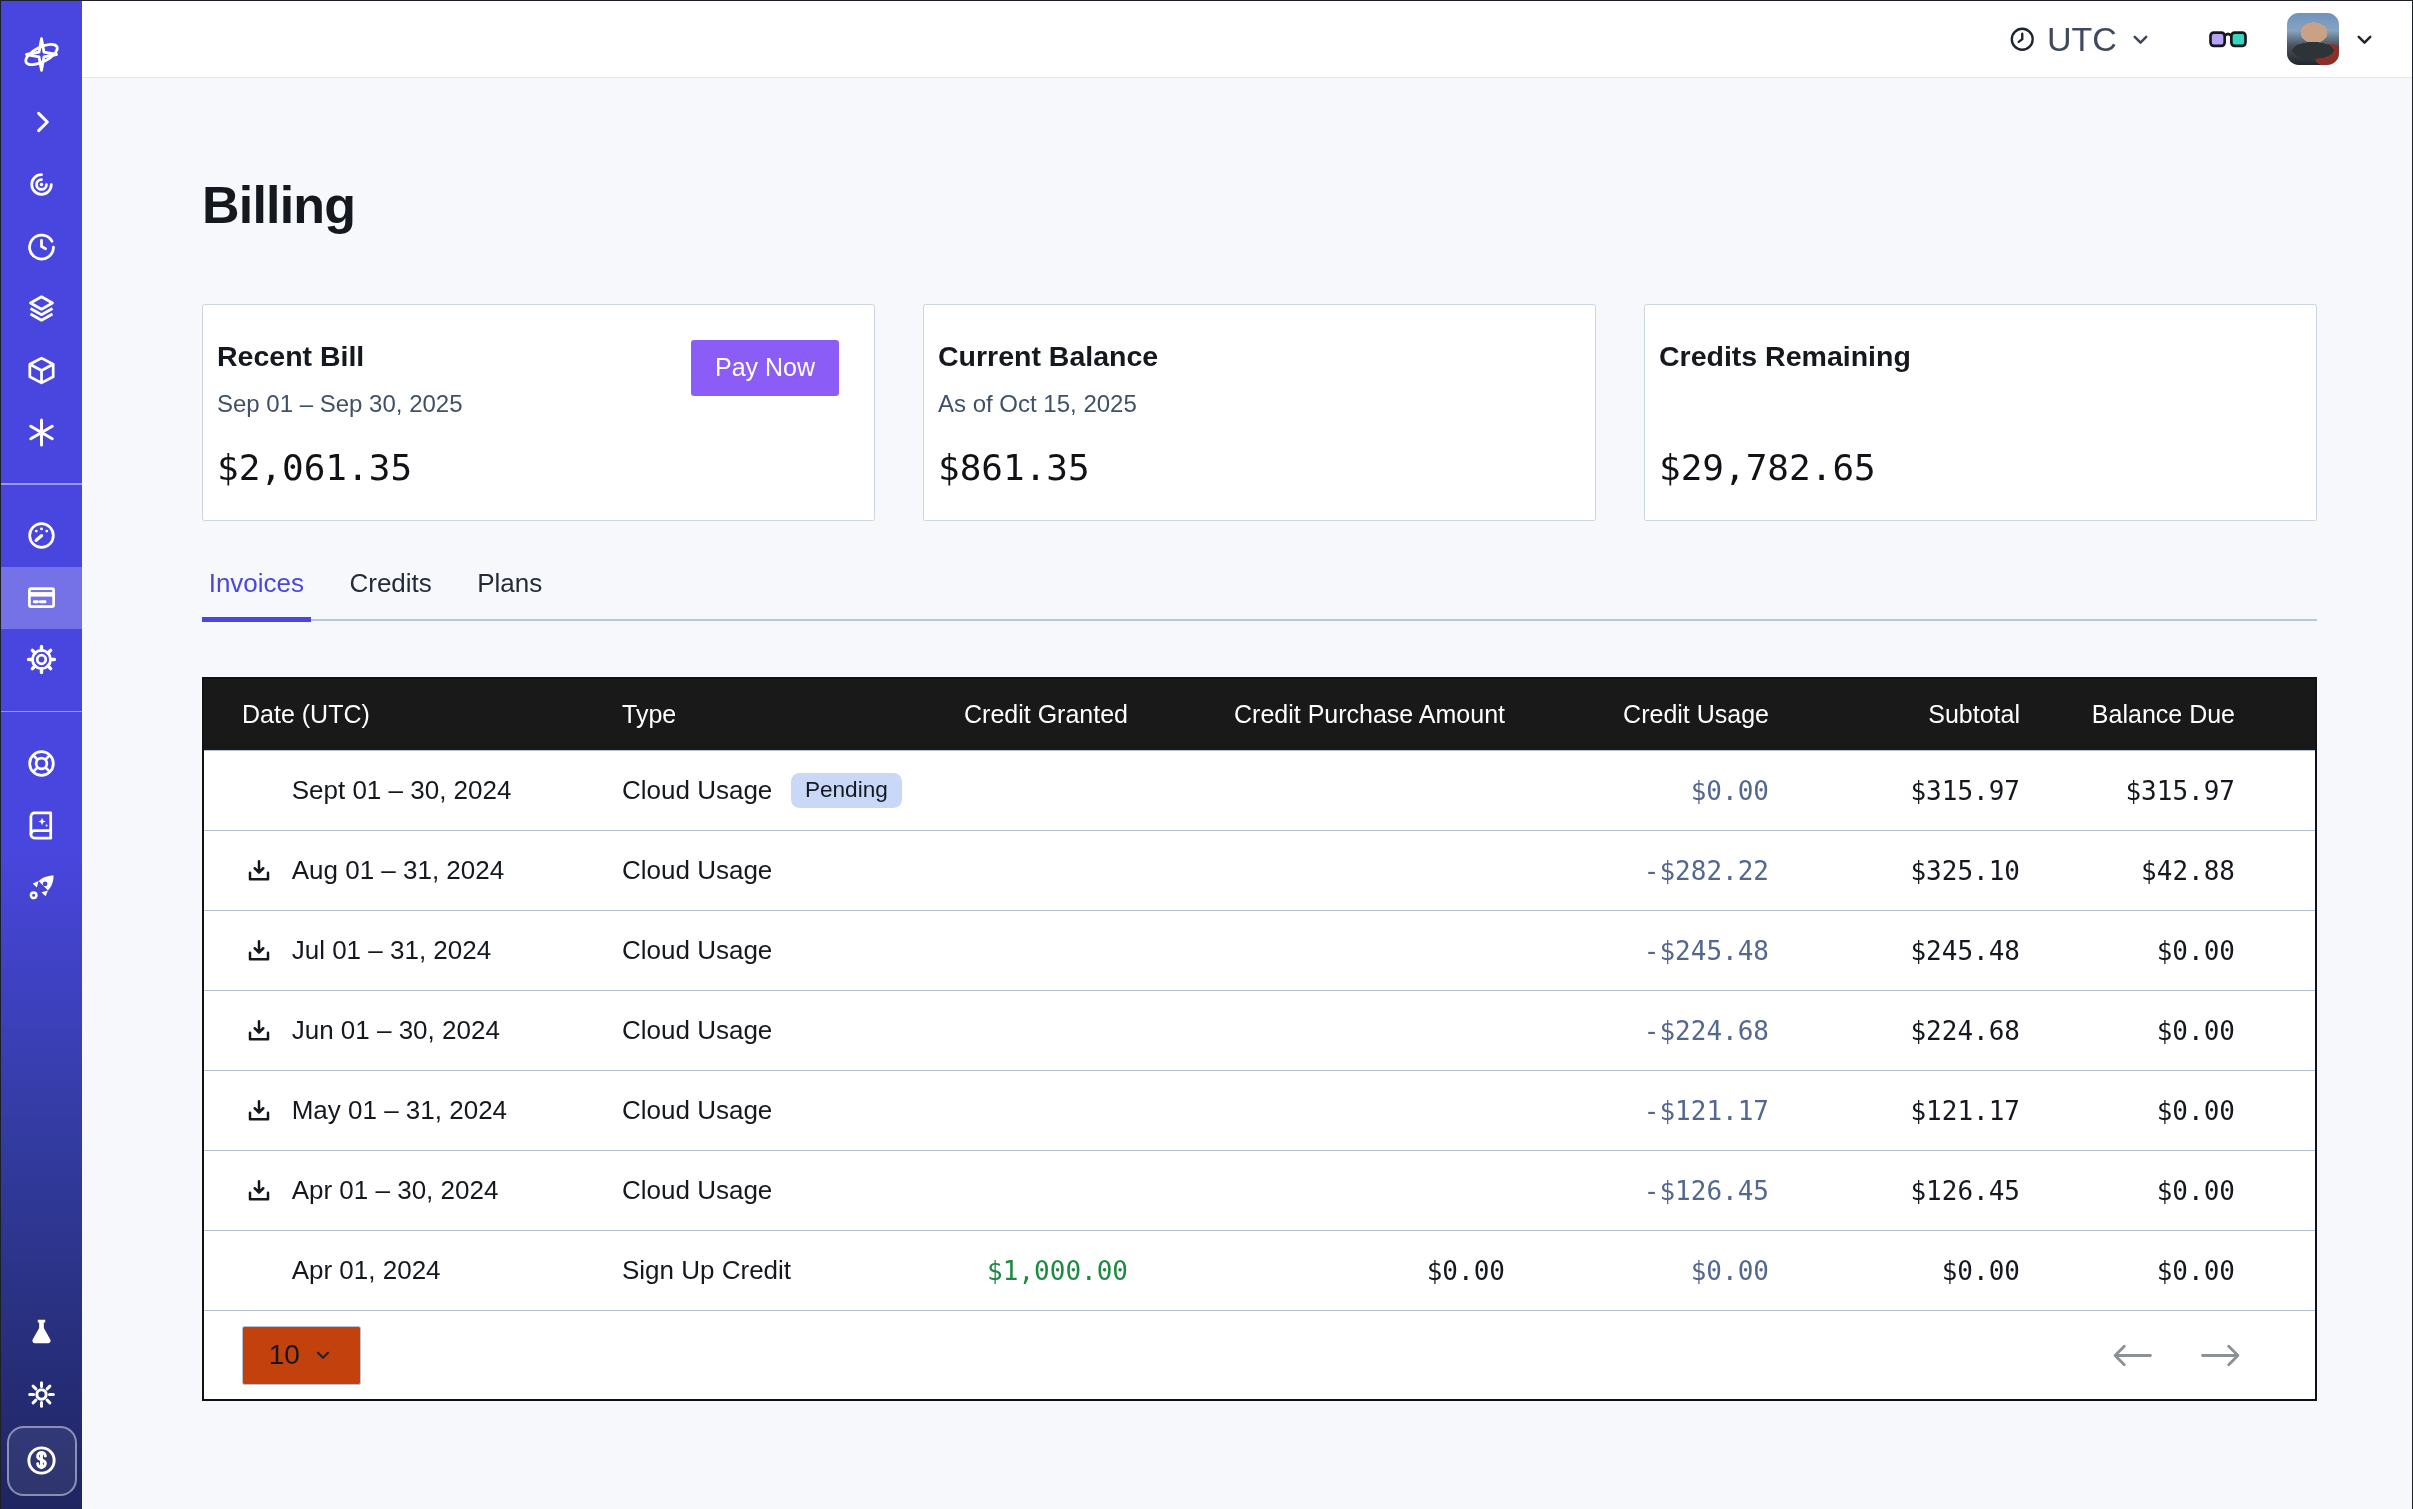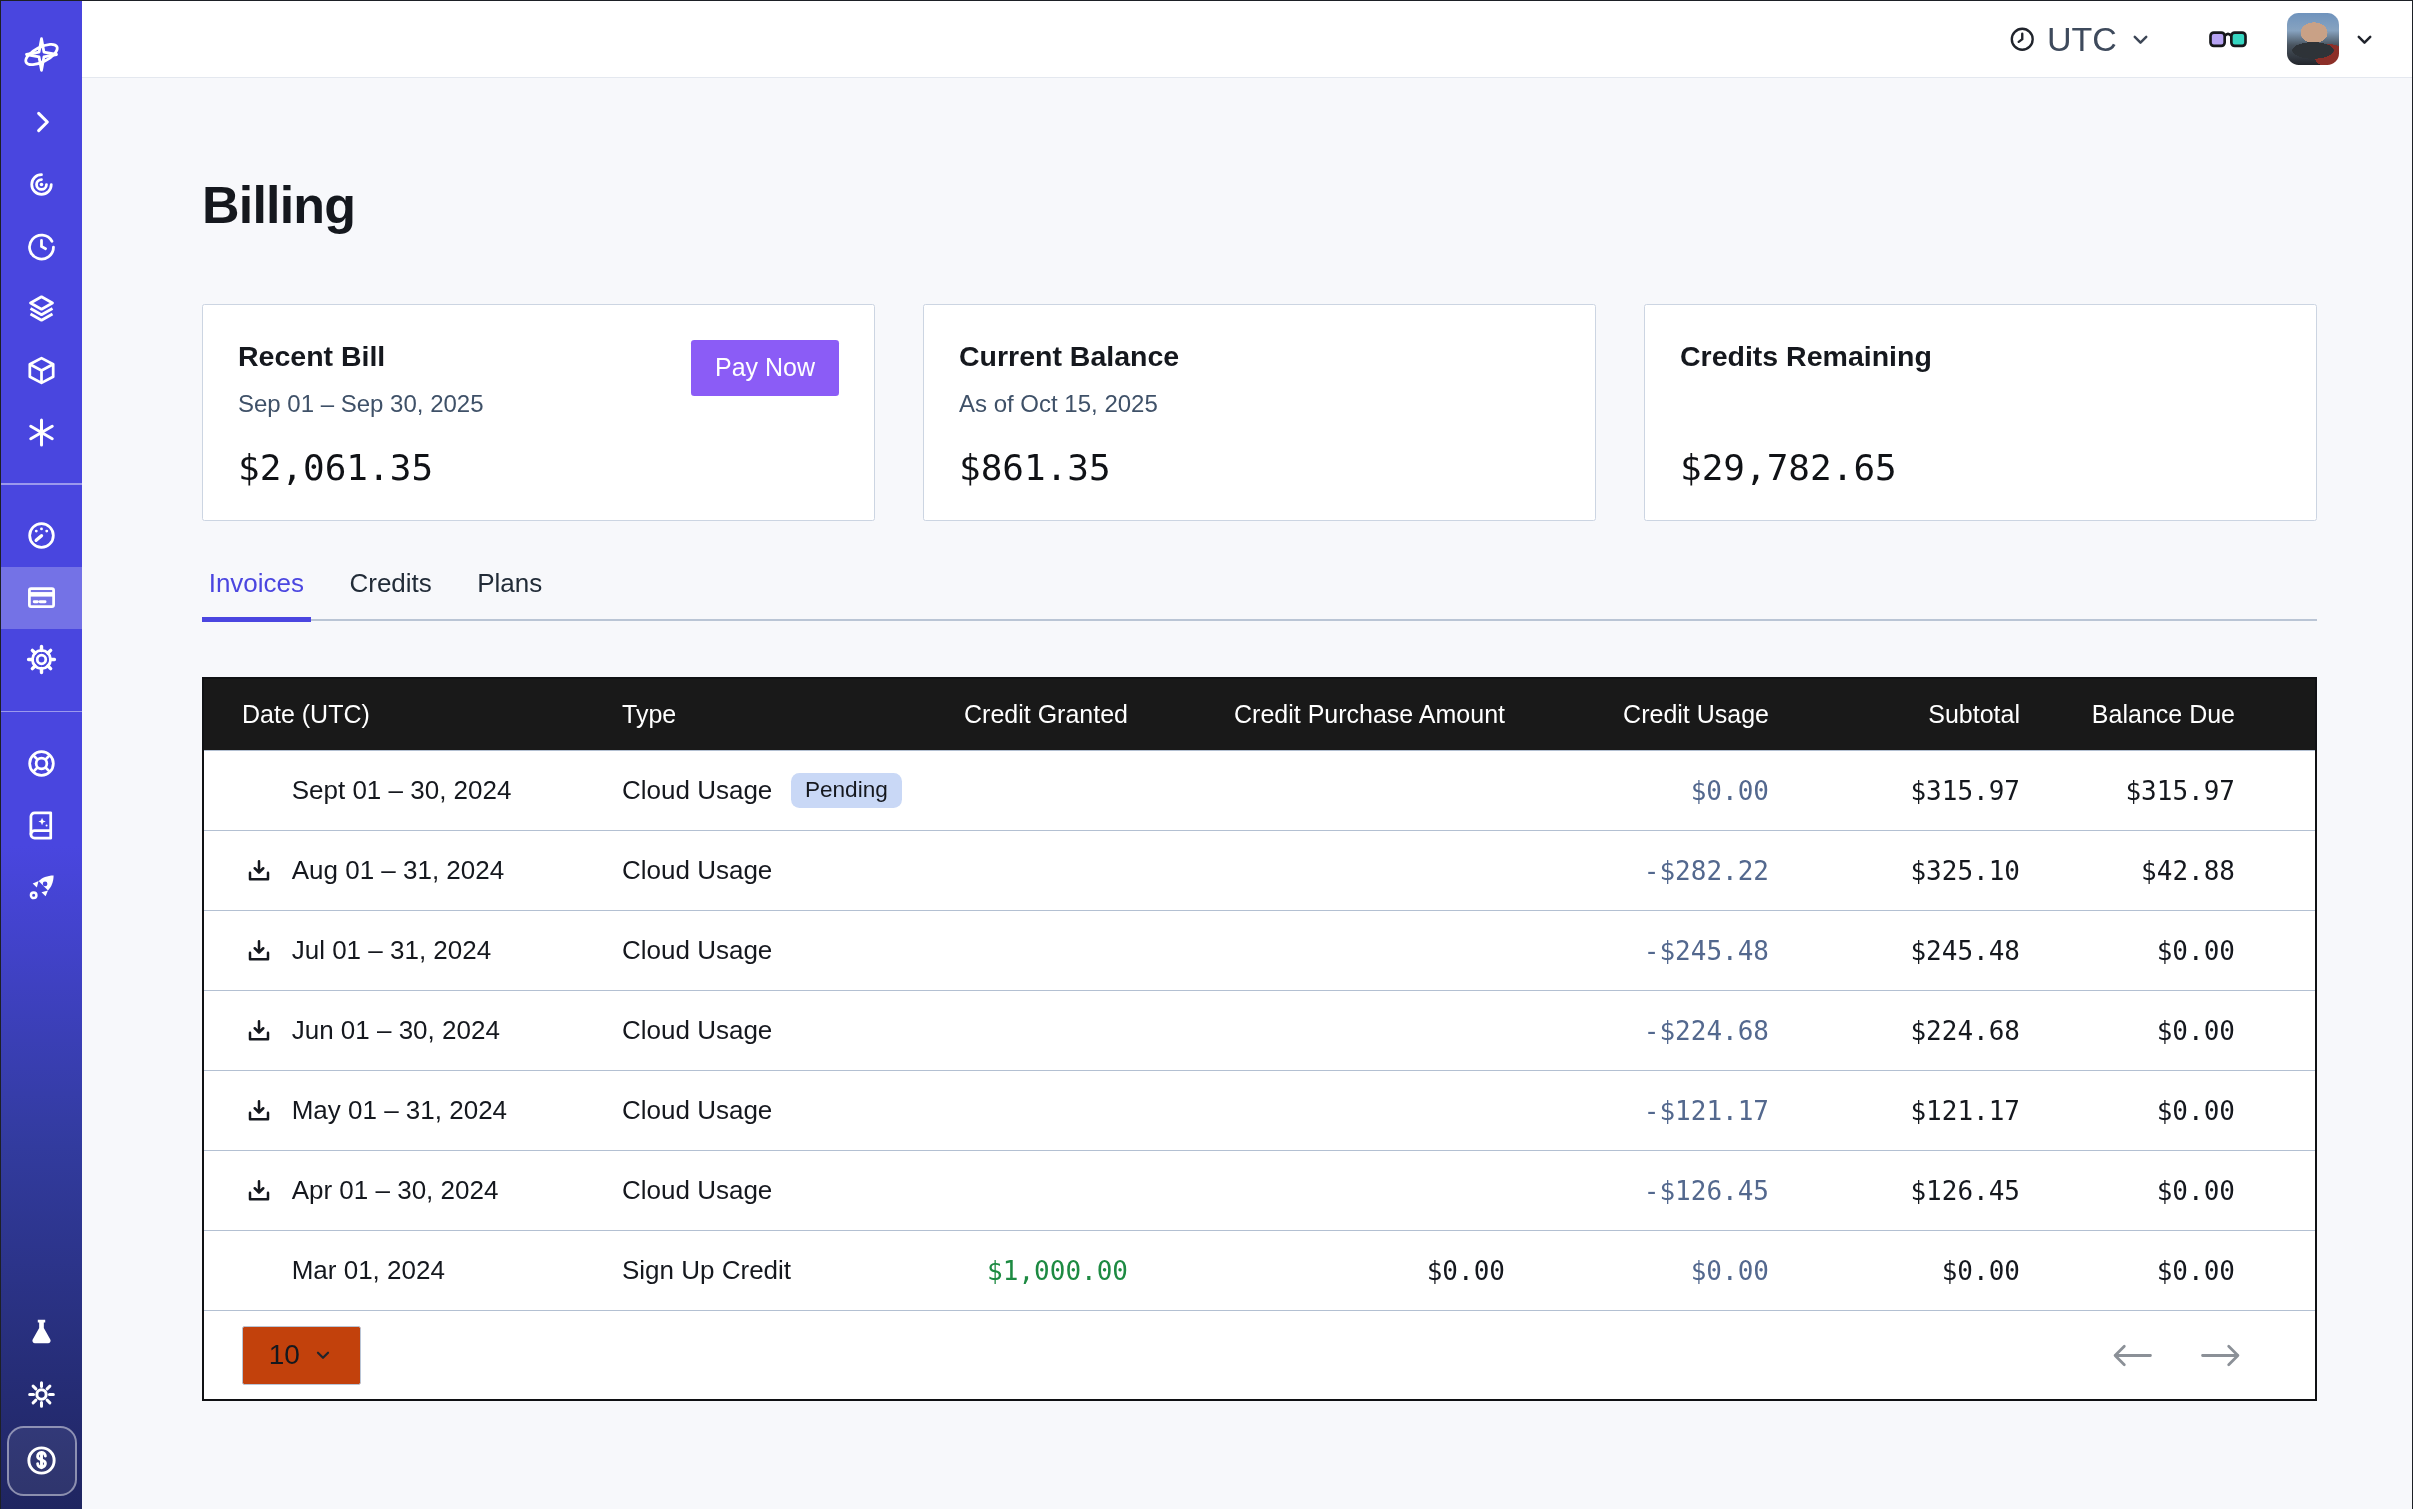--- a/index.html
+++ b/index.html
@@ -33,21 +33,21 @@
       radial-gradient(26% 20% at 52% 38%, #c9a186 0 99%, transparent 100%),
       radial-gradient(30% 22% at 82% 82%, #8c2f28 0 99%, transparent 100%),
       linear-gradient(180deg,#6f93bd 0%,#87a3c0 34%,#49545f 62%,#23262c 100%); }
   .avatar-group { display:flex; align-items:center; gap:13.4px; cursor:pointer; }
 
   
   .main { position:absolute; left:81px; top:77px; right:0; bottom:0; padding:0 95px 0 120px; }
   h1.page-title { margin-top:97px; font-size:52px; font-weight:600; color:#15181e; letter-spacing:-0.8px; }
 
   .cards { display:flex; gap:48px; margin-top:69px; }
-  .card { flex:1; height:217px; background:#fff; border:1.7px solid #ccd5e2; border-radius:2.5px; padding:35px 35px 0; position:relative; }
+  .card { flex:1; height:217px; background:#fff; border:1.7px solid #ccd5e2; border-radius:2.5px; padding:35px 14px 0; position:relative; }
   .card-title { font-size:28.5px; font-weight:600; color:#15181e; }
   .card-sub { margin-top:16.7px; font-size:24px; color:#3f5168; min-height:30px; }
   .card-amount { margin-top:27px; font-family:"DejaVu Sans Mono", monospace; font-size:36px; color:#101216; }
   .paynow { position:absolute; top:35px; right:35px; background:#8b5cf6; color:#fff; border:none;
     font-family:"Liberation Sans",sans-serif; font-size:25px; padding:13.4px 24px; border-radius:3.3px; cursor:pointer; }
 
   .tabs { display:flex; margin-top:47px; border-bottom:2.5px solid #bac5d5; }
   .tab { position:relative; font-size:26px; color:#222c38; padding:0 6.7px 20px; margin-right:32px; cursor:pointer; }
   .tab.active { color:#4b46e0; }
   .tab.active::after { content:""; position:absolute; left:0; right:0; bottom:-2.5px; height:5px; background:#4b46e0; }
@@ -376,21 +376,21 @@
         <div class="td num c-granted"></div>
         <div class="td num c-purchase"></div>
         <div class="td num c-usage usage">-$126.45</div>
         <div class="td num c-subtotal">$126.45</div>
         <div class="td num c-balance">$0.00</div>
       </div>
 
       <div class="tr">
         <div class="td c-date">
           <span class="dl-slot"></span>
-          <span>Mar 01, 2024</span>
+          <span>Apr 01, 2024</span>
         </div>
         <div class="td c-type">
             <span>Sign Up Credit</span>
           </div>
         <div class="td num c-granted green">$1,000.00</div>
         <div class="td num c-purchase">$0.00</div>
         <div class="td num c-usage usage">$0.00</div>
         <div class="td num c-subtotal">$0.00</div>
         <div class="td num c-balance">$0.00</div>
       </div>

